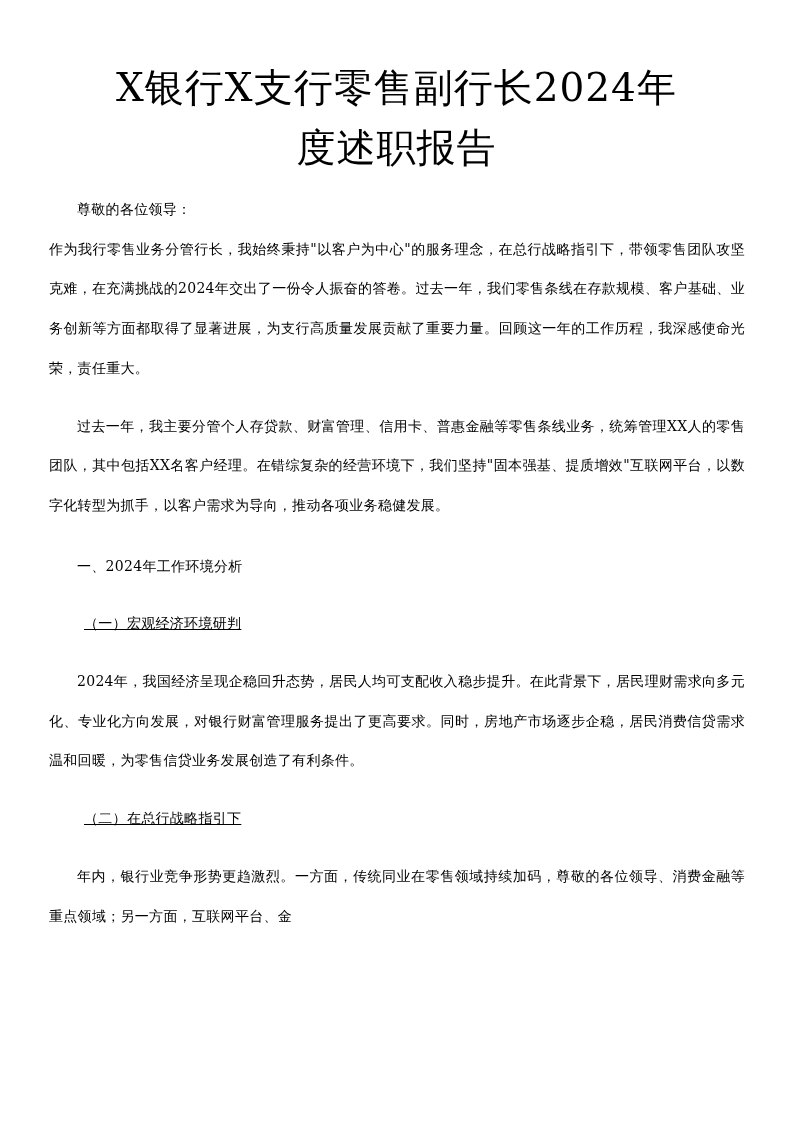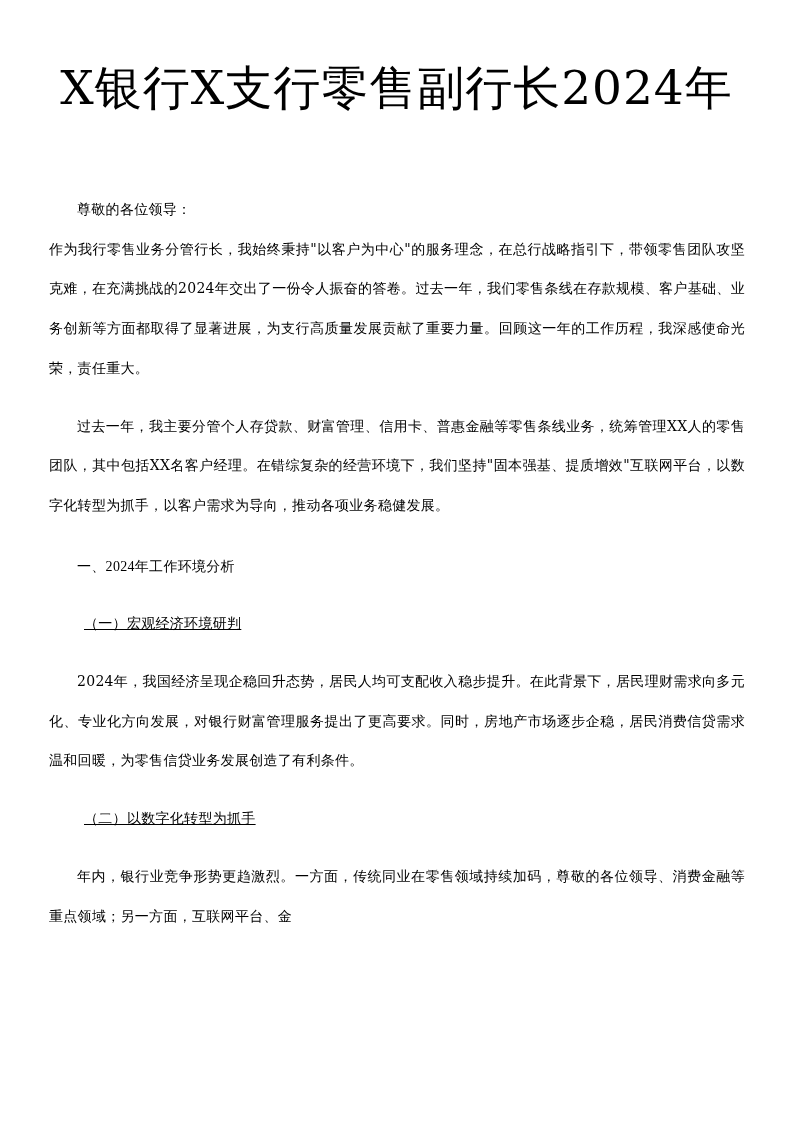--- a/index.html
+++ b/index.html
@@ -1,36 +1,37 @@
 <!DOCTYPE html>
 <html><head>
 <meta charset="utf-8">
 <style>
   html, body { margin: 0; padding: 0; background: #ffffff; }
   body { width: 793px; height: 1122px; overflow: hidden; position: relative;
          font-family: "DejaVu Serif", "Liberation Serif", serif; color: #000; }
   .title { position: absolute; left: 0; top: 58px; width: 793px; text-align: center;
-           font-size: 47px; line-height: 60px; letter-spacing: 1px; font-weight: normal; }
+           font-size: 39px; line-height: 60px; letter-spacing: 1px; font-weight: normal; }
   .body { position: absolute; left: 49px; top: 190px; width: 696px; font-size: 14px;
           line-height: 39.7px; text-align: justify; letter-spacing: 0.3px; }
   .body p { margin: 0; }
   .indent { text-indent: 2em; }
-  .h1 { margin-top: 21px !important; text-indent: 2em; font-family: Liberation Serif, serif; }
+  .h1 { margin-top: 21px !important; text-indent: 2em; }
   .h2 { margin-top: 18px !important; text-indent: 2.5em; text-decoration: underline; }
   .gap { margin-top: 18px !important; }
 </style>
 </head>
 <body>
 
 <div class="title">
   <div>X银行X支行零售副行长2024年</div>
+  <div>度述职报告</div>
 </div>
 
 <div class="body">
   <p class="indent">尊敬的各位领导：</p>
   <p>作为我行零售业务分管行长，我始终秉持"以客户为中心"的服务理念，在总行战略指引下，带领零售团队攻坚克难，在充满挑战的2024年交出了一份令人振奋的答卷。过去一年，我们零售条线在存款规模、客户基础、业务创新等方面都取得了显著进展，为支行高质量发展贡献了重要力量。回顾这一年的工作历程，我深感使命光荣，责任重大。</p>
   <p class="indent gap">过去一年，我主要分管个人存贷款、财富管理、信用卡、普惠金融等零售条线业务，统筹管理XX人的零售团队，其中包括XX名客户经理。在错综复杂的经营环境下，我们坚持"固本强基、提质增效"互联网平台，以数字化转型为抓手，以客户需求为导向，推动各项业务稳健发展。</p>
   <p class="h1">一、2024年工作环境分析</p>
   <p class="h2">（一）宏观经济环境研判</p>
   <p class="indent gap">2024年，我国经济呈现企稳回升态势，居民人均可支配收入稳步提升。在此背景下，居民理财需求向多元化、专业化方向发展，对银行财富管理服务提出了更高要求。同时，房地产市场逐步企稳，居民消费信贷需求温和回暖，为零售信贷业务发展创造了有利条件。</p>
-  <p class="h2">（二）以数字化转型为抓手</p>
+  <p class="h2">（二）在总行战略指引下</p>
   <p class="indent gap">年内，银行业竞争形势更趋激烈。一方面，传统同业在零售领域持续加码，尊敬的各位领导、消费金融等重点领域；另一方面，互联网平台、金</p>
 </div>
 
 </body></html>

